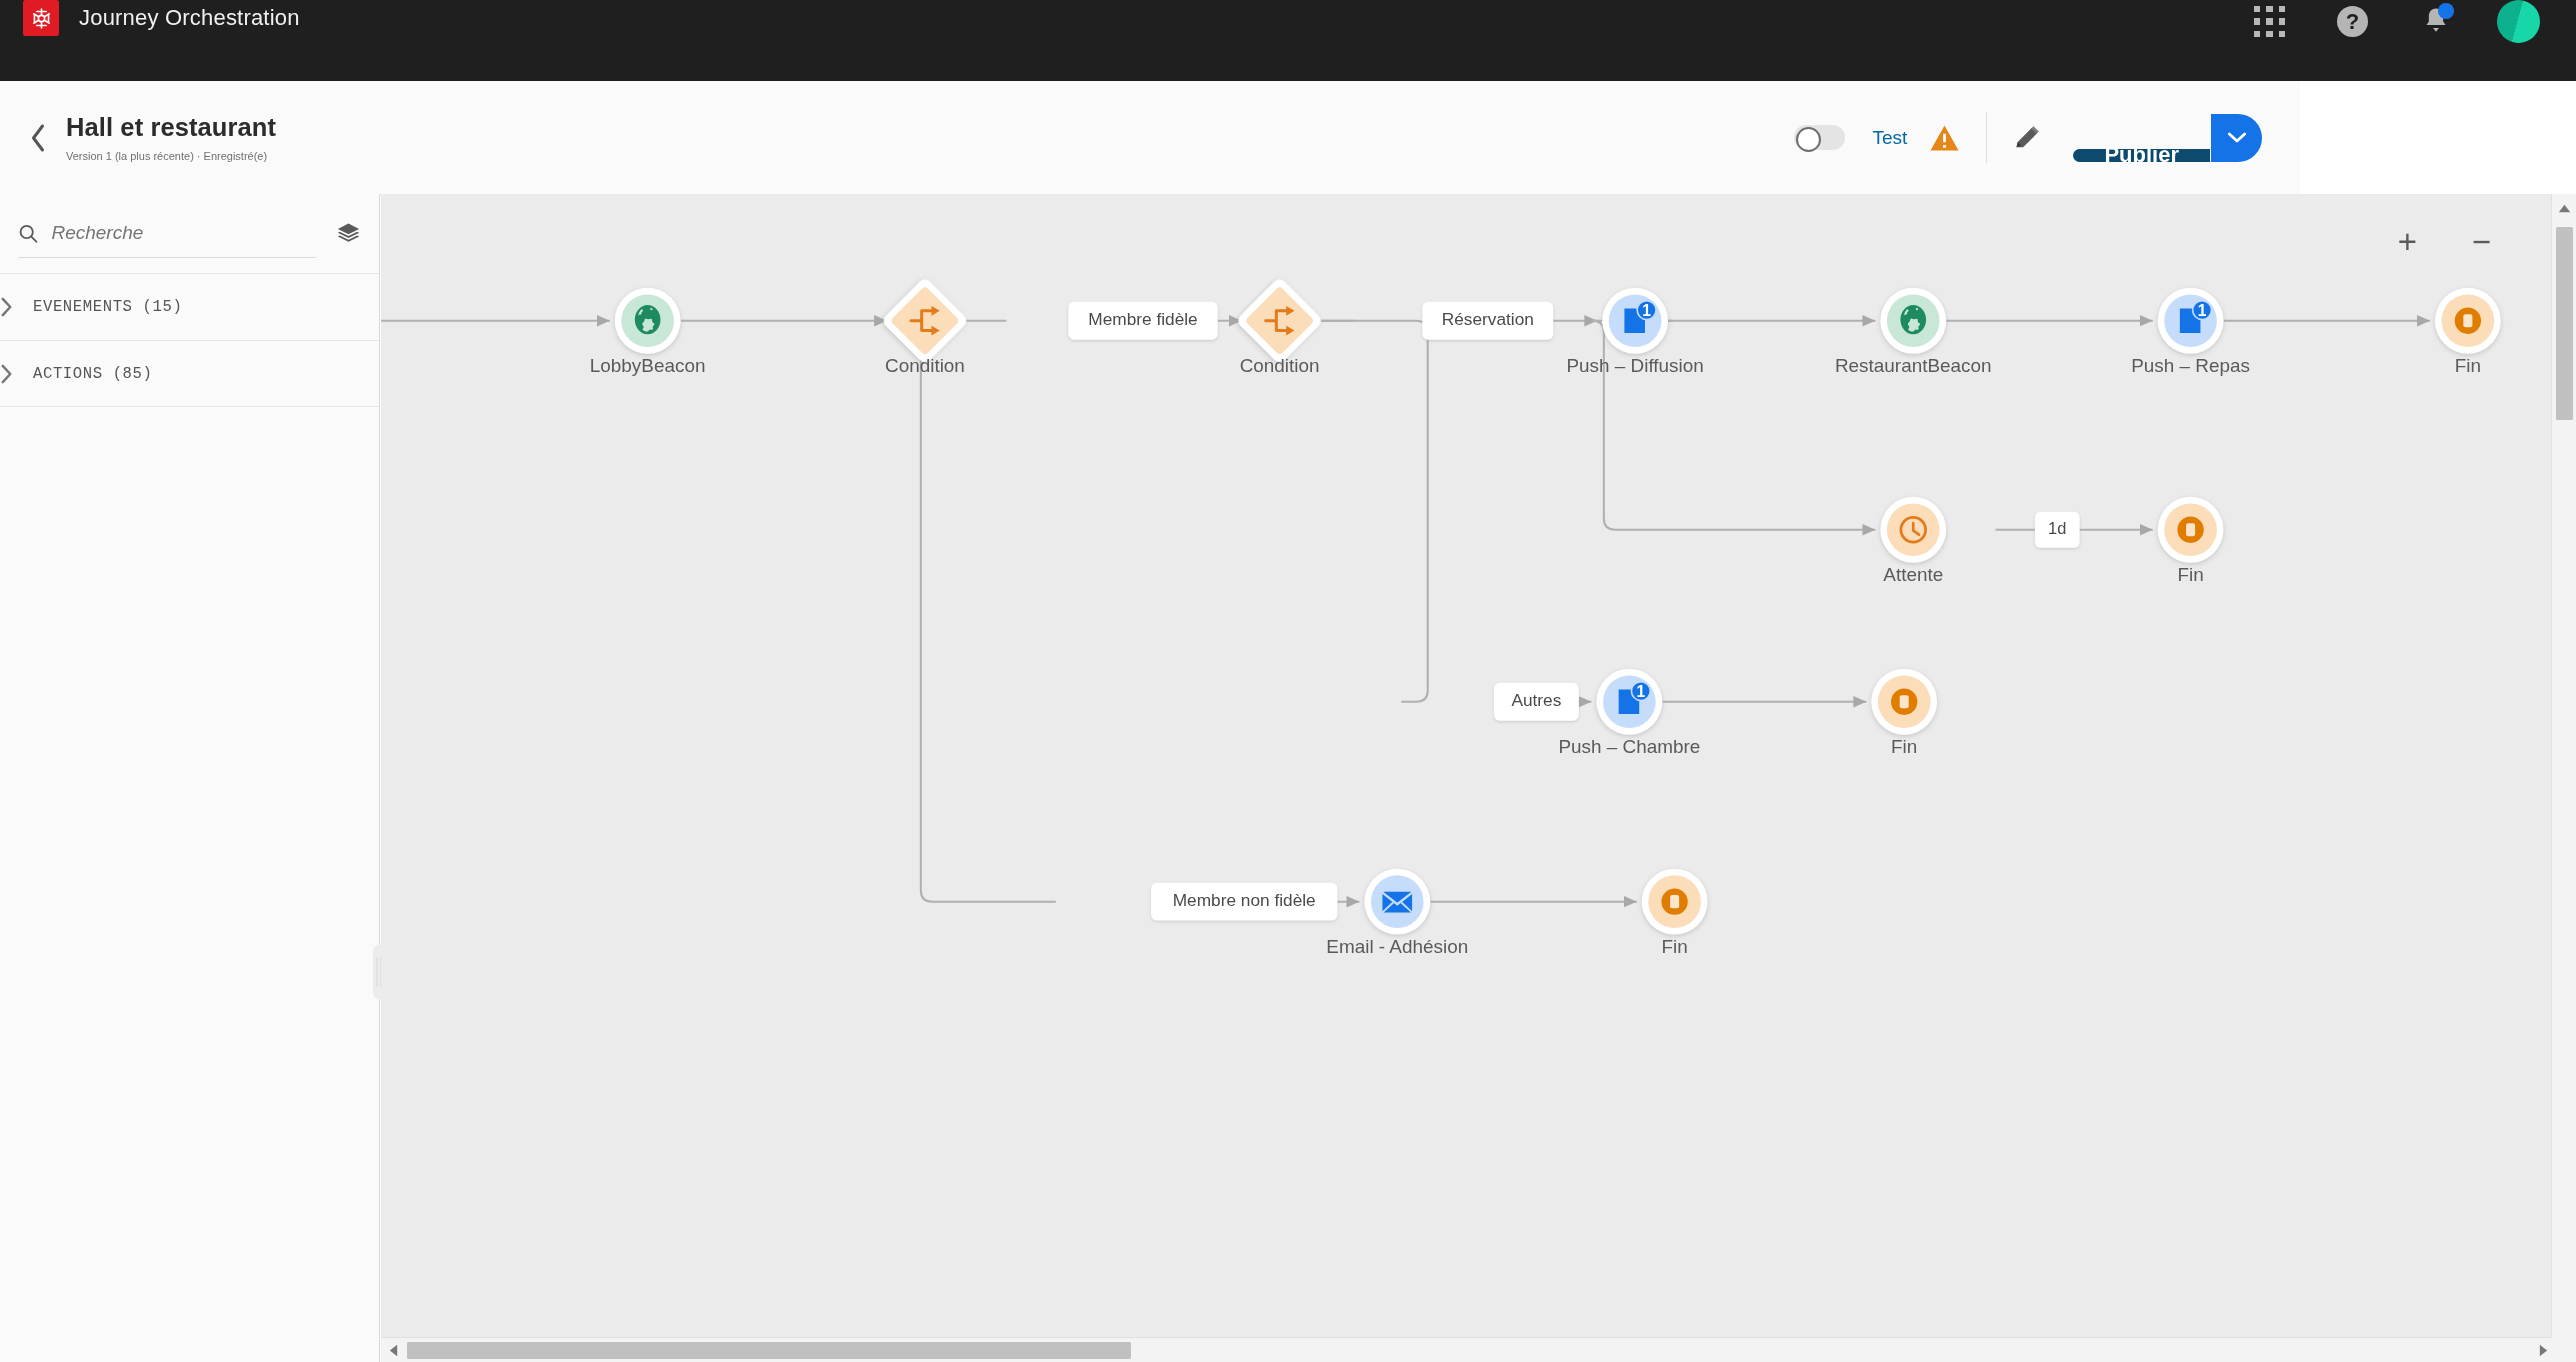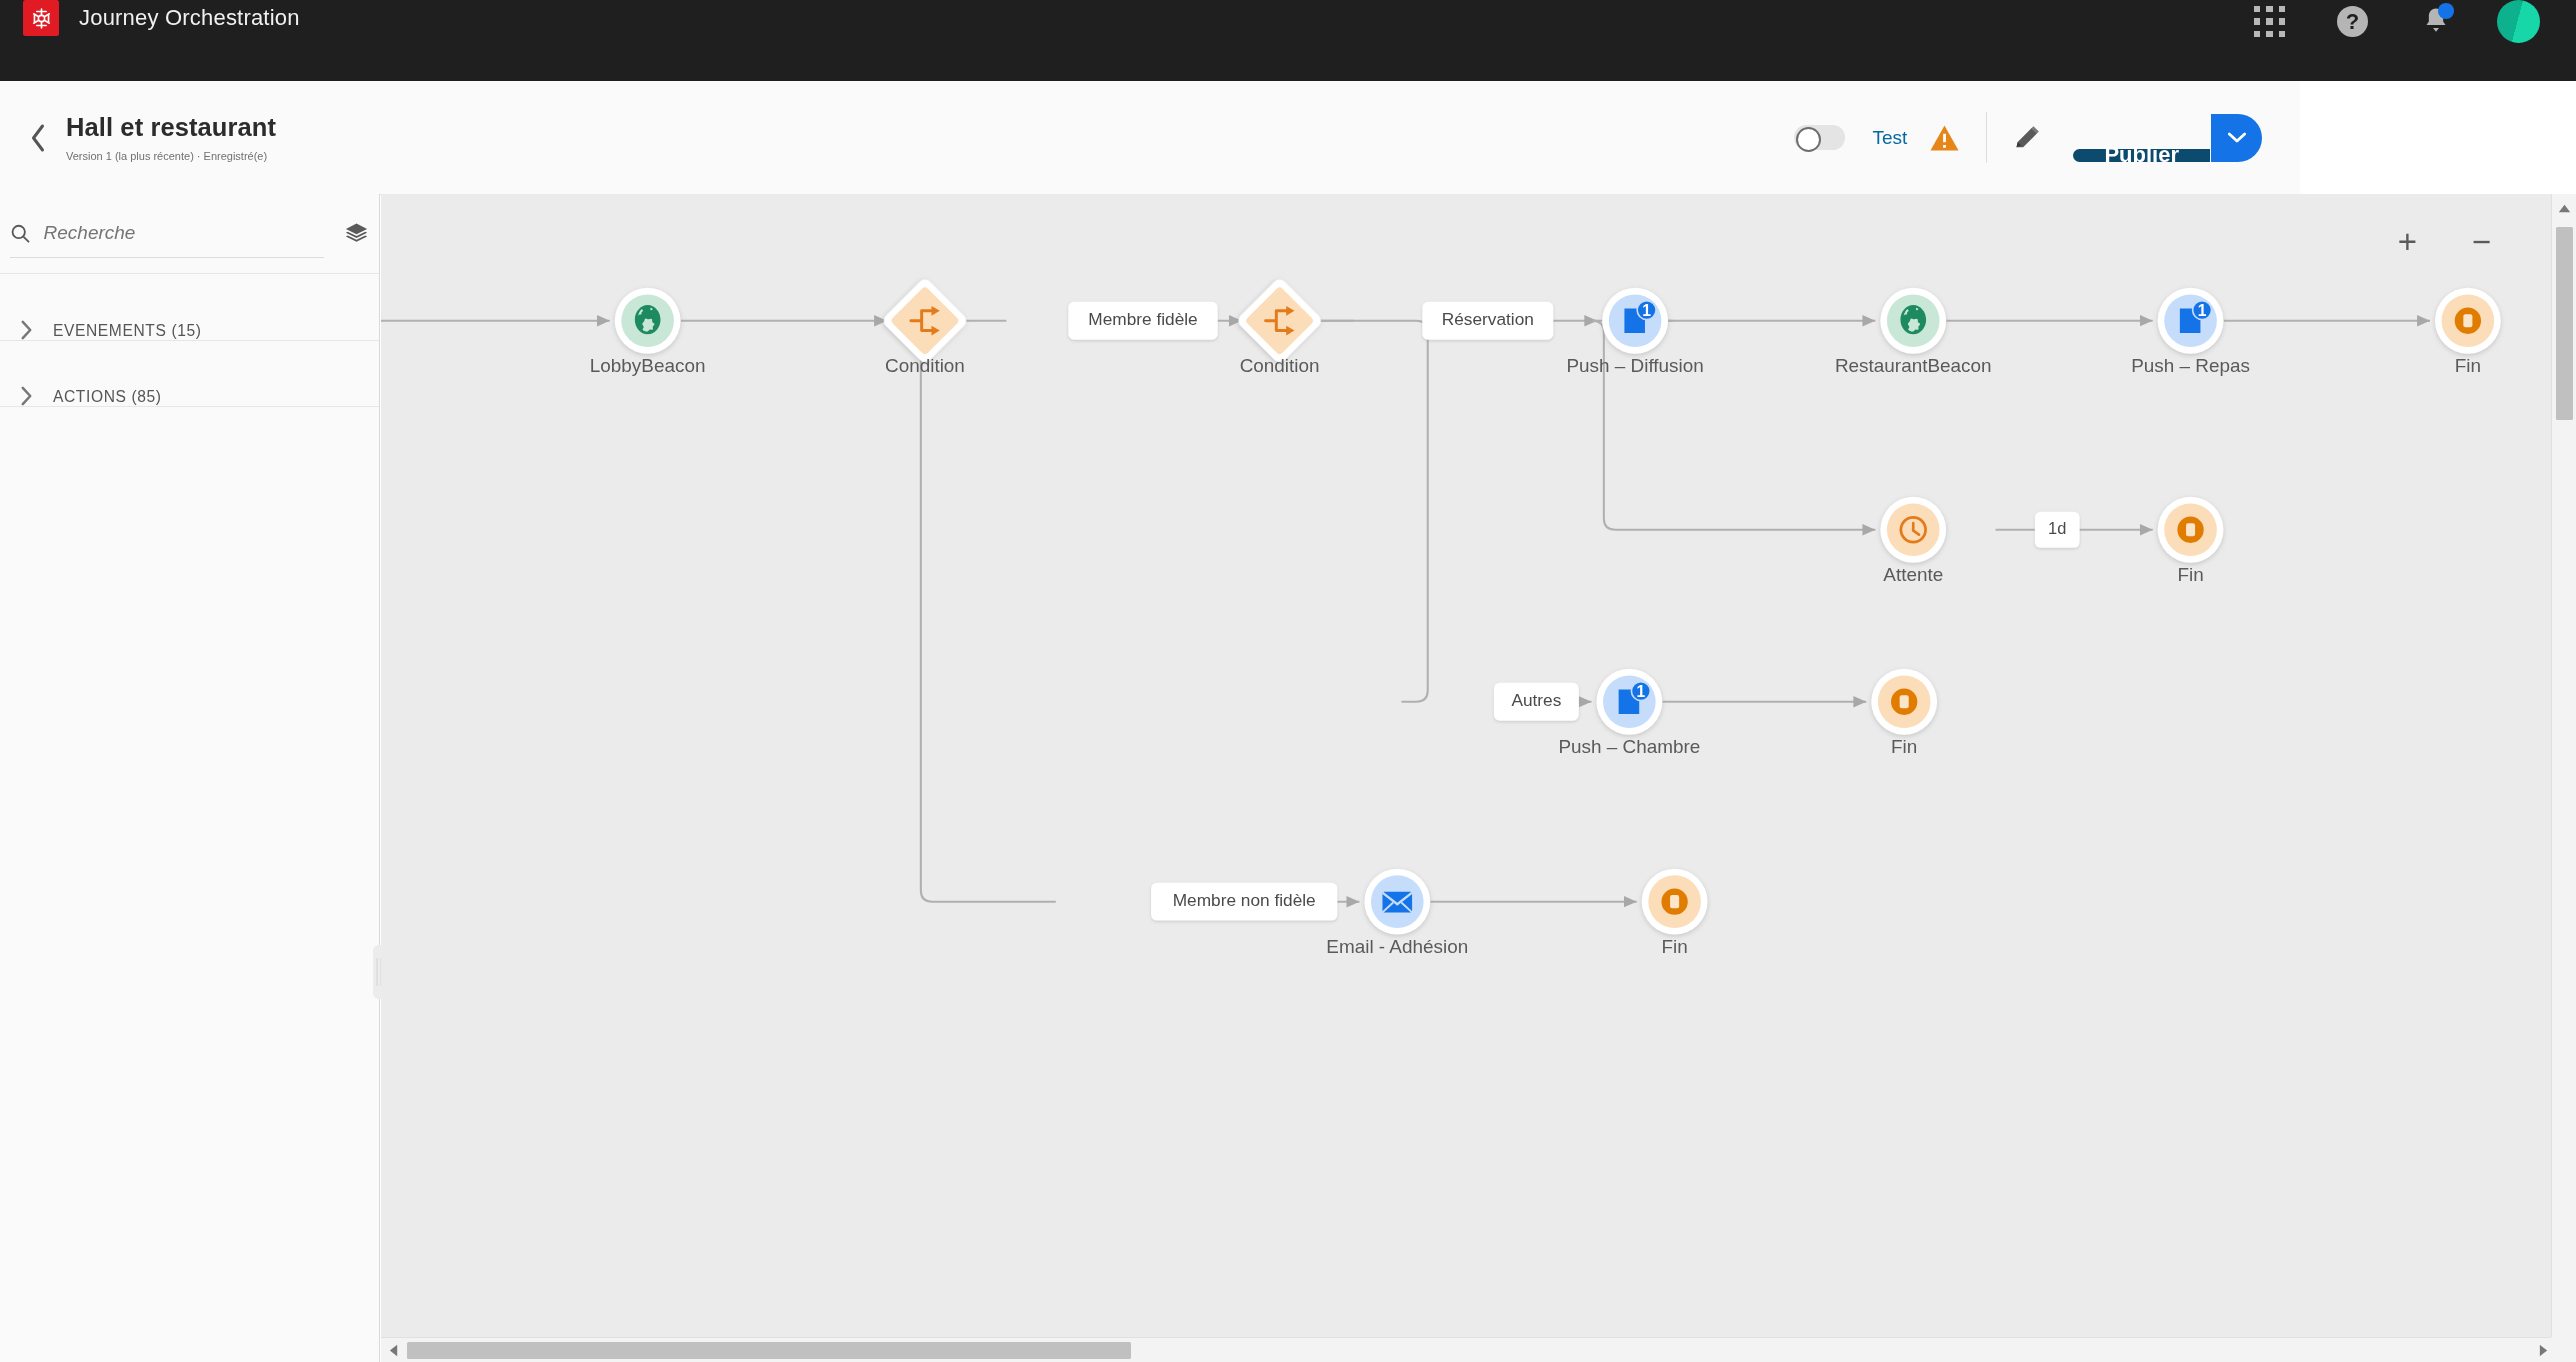--- a/index.html
+++ b/index.html
@@ -82,32 +82,32 @@
   #publish-dropdown {
     background: #1473E6; border-radius: 0 24px 24px 0; width: 51px;
     display: flex; align-items: center; justify-content: center; cursor: pointer;
   }
 
   
   #left-panel {
     position: absolute; left: 0; top: 194px; width: 380px; height: 1168px;
     background: #fafafa; border-right: 0.8px solid #d9d9d9;
   }
-  #search-row { display: flex; align-items: center; height: 79px; padding: 0 10px; }
+  #search-row { display: flex; align-items: center; height: 79px; padding: 0 18px; }
   #search-wrap { flex: 1; display: flex; align-items: center;
     border-bottom: 0.8px solid #dcdcdc; height: 48px; }
   #search-input {
     border: 0; outline: none; background: transparent; font-size: 19px;
     color: #6a6a6a; font-style: italic; margin-left: 13px; width: 100%;
     font-family: "Liberation Sans", sans-serif;
   }
   #layers-icon-btn { margin-left: 20px; cursor: pointer; display: flex; }
   .panel-section {
-    height: 67px; display: flex; align-items: flex-end; padding-left: 20px;
-    border-top: 0.8px solid #e6e6e6; cursor: pointer;
+    height: 67px; display: flex; align-items: center; 
+    border-top: 0.8px solid #e6e6e6; cursor: pointer; font-family: Liberation Mono, monospace;
   }
   #panel-sections .panel-section:last-child { border-bottom: 0.8px solid #e6e6e6; }
   .section-label {
     font-size: 15.6px; color: #555; letter-spacing: 0.6px; margin-left: 20px;
   }
   #sidebar-resize-handle {
     position: absolute; left: 373px; top: 751px; width: 16.5px; height: 54px;
     background: #ececec; border-radius: 5.8px; display: flex; align-items: center;
     justify-content: center; gap: 2.5px; cursor: col-resize;
   }

